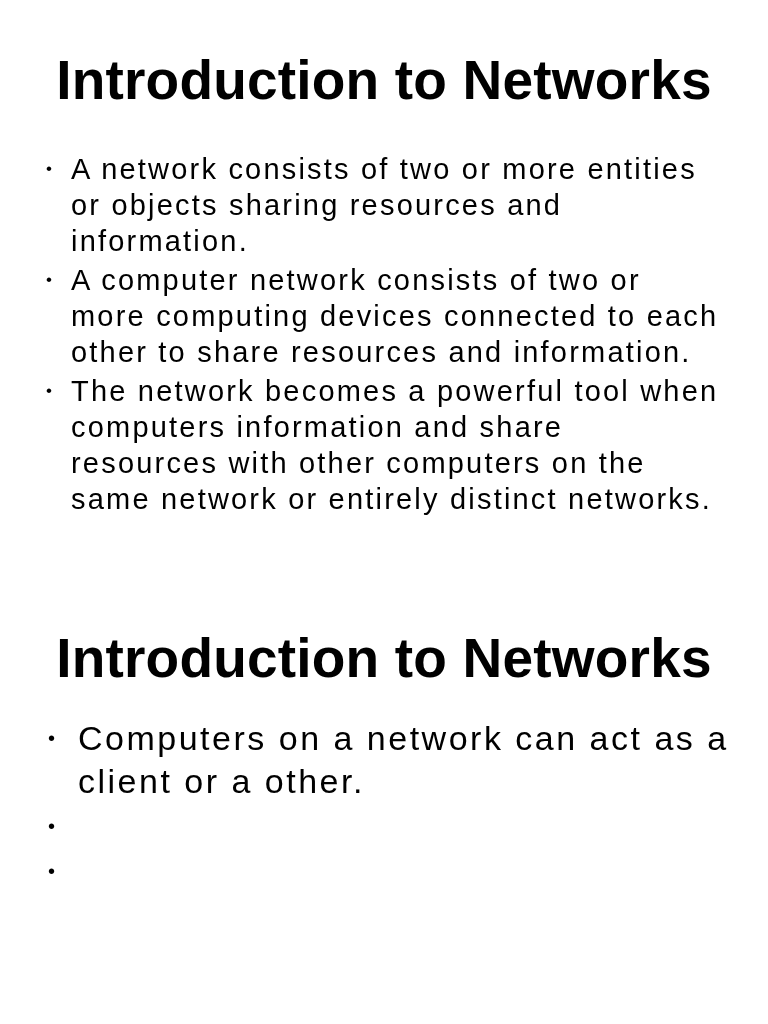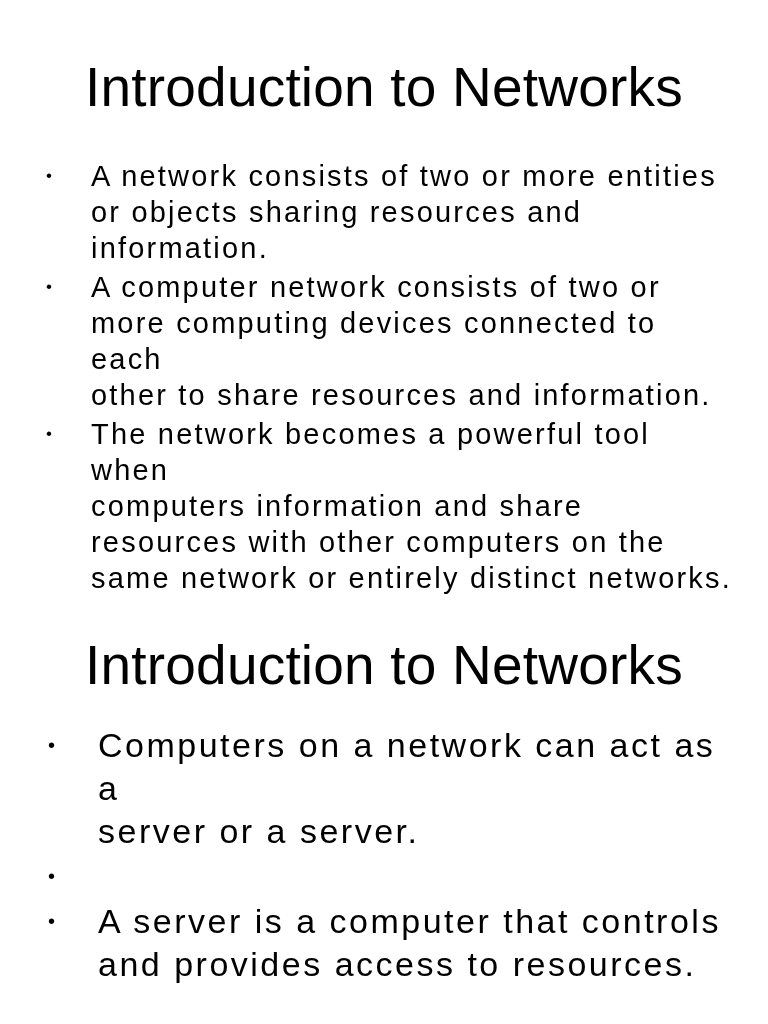--- a/index.html
+++ b/index.html
@@ -21,25 +21,25 @@
   }
   .slide {
     width: 768px;
     height: 512px;
     box-sizing: border-box;
     overflow: visible;
   }
   .slide-1 { padding-top: 42px; }
   .slide-2 { padding-top: 108px; }
   .slide-title {
-    margin: 16px;
+    margin: 9px;
     text-align: center;
     font-size: 55px;
     line-height: 58px;
-    font-weight: 400;
+    font-weight: 700;
     letter-spacing: 0.2px;
     white-space: nowrap;
   }
   .bullets {
     box-sizing: border-box;
   }
   .slide-1 .bullets {
     margin-top: 42px;
     padding-left: 46px;
     padding-right: 34px;
@@ -74,21 +74,20 @@
     font-size: 17px;
     line-height: 36px;
   }
   .slide-2 .marker {
     width: 30px;
     font-size: 20px;
     line-height: 43px;
   }
   .btext {
     white-space: pre-line;
-    margin-left: 20px;
   }
 </style>
 </head>
 <body>
 
 <div class="page">
 
   <section class="slide slide-1">
     <h1 class="slide-title">Introduction to Networks</h1>
     <div class="bullets">
@@ -113,26 +112,24 @@
       </div>
     </div>
   </section>
 
   <section class="slide slide-2">
     <h1 class="slide-title">Introduction to Networks</h1>
     <div class="bullets">
       <div class="bullet">
         <span class="marker">•</span>
         <span class="btext">Computers on a network can act as a
-server or a server.</span>
+client or a other.</span>
       </div>
       <div class="bullet">
         <span class="marker">•</span>
       </div>
       <div class="bullet">
         <span class="marker">•</span>
-        <span class="btext">A server is a computer that controls
-and provides access to resources.</span>
       </div>
     </div>
   </section>
 
 </div>
 
 </body></html>

